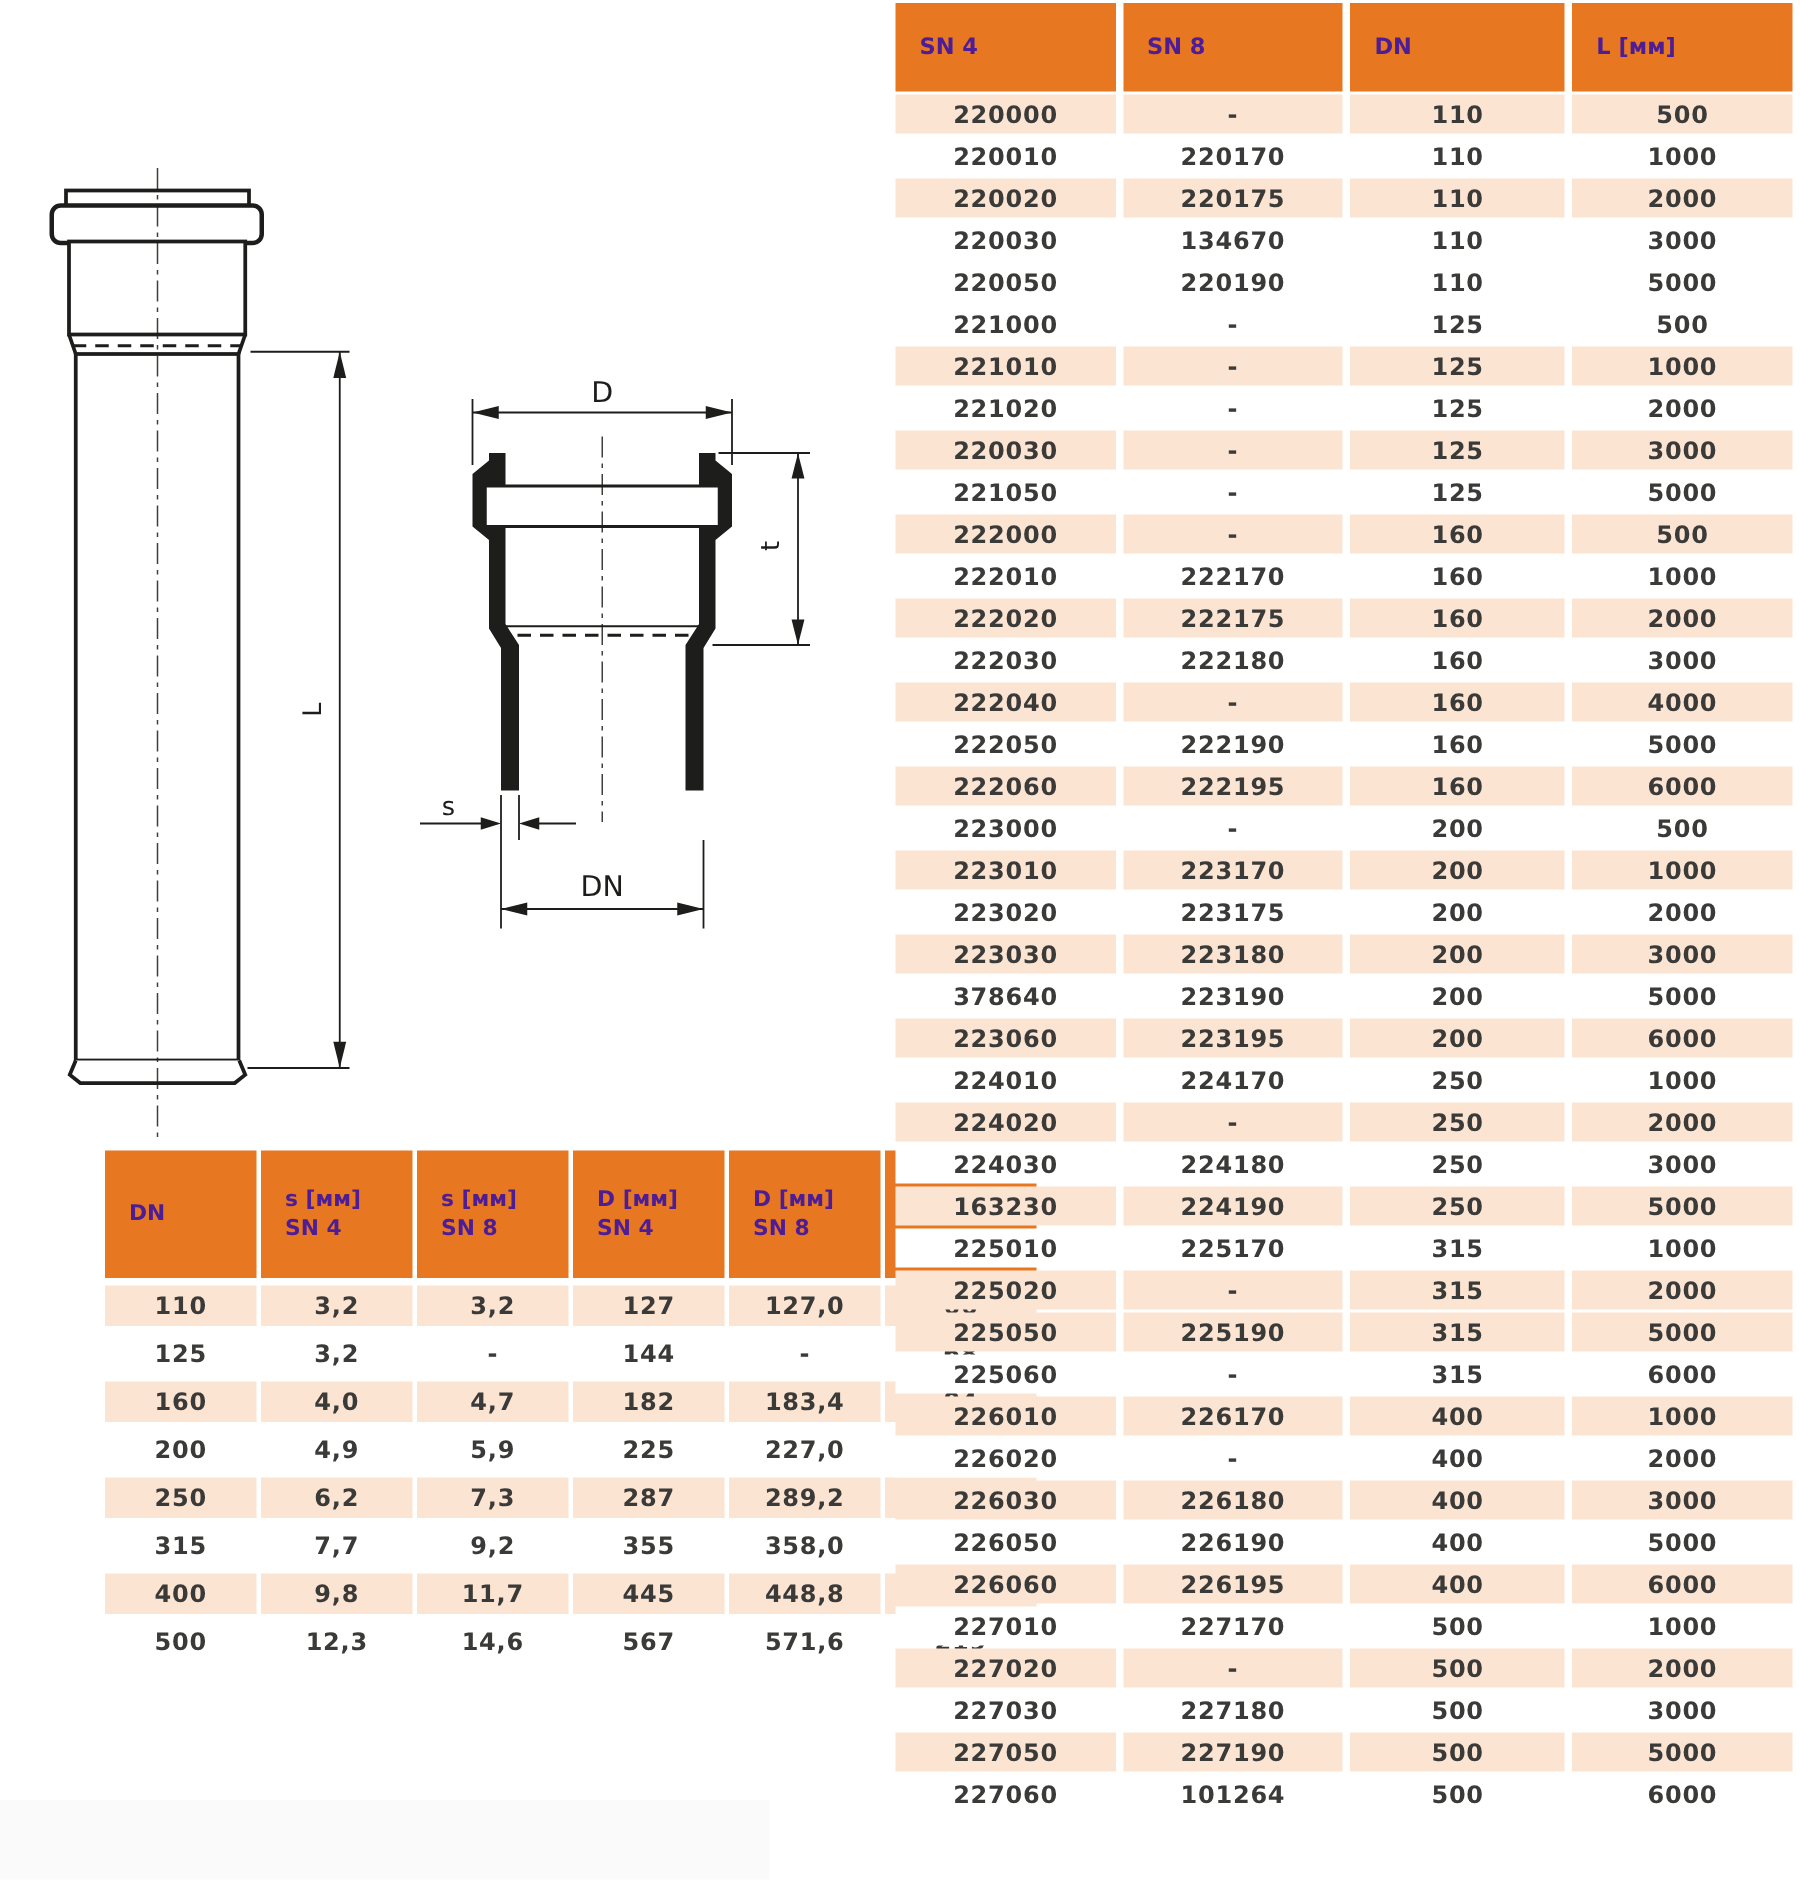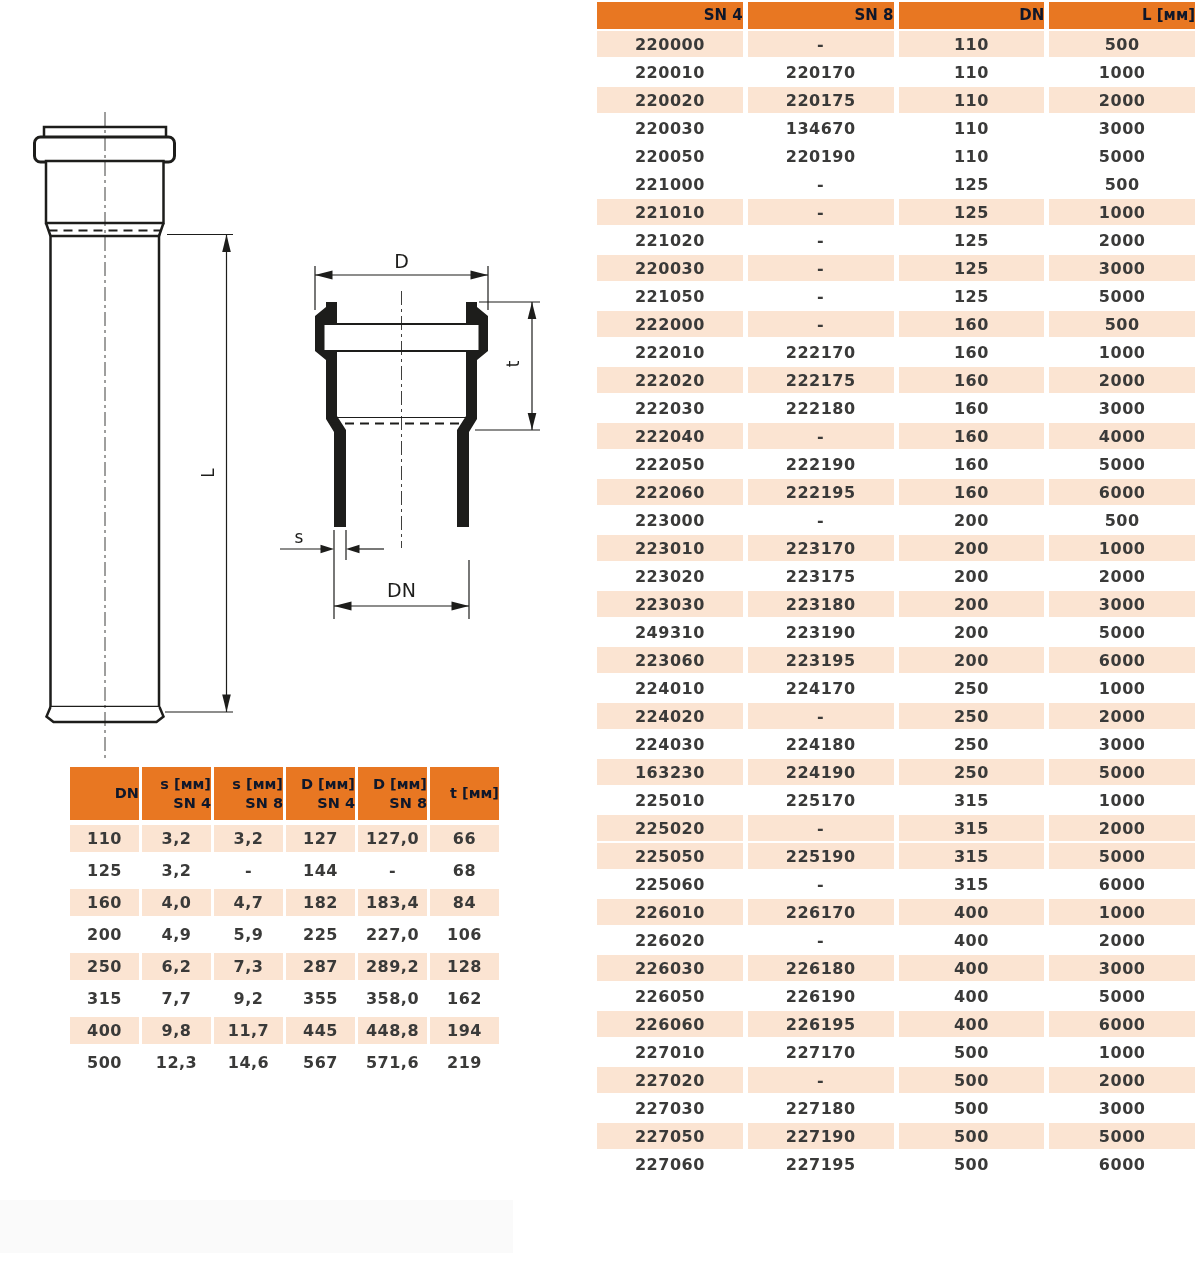--- a/index.html
+++ b/index.html
@@ -9,22 +9,22 @@
     --line:#1D1D1B;
   }
   html,body{margin:0;padding:0;}
   body{
     width:1200px;height:1261px;position:relative;background:#fff;
     font-family:"DejaVu Sans","Liberation Sans",sans-serif;
     overflow:hidden;
   }
   table{position:absolute;border-collapse:separate;table-layout:fixed;}
   th{
-    background:var(--orange);color:#0f172a;font-weight:700;text-align:right;
-    vertical-align:middle;white-space:pre-line;line-height:1.3;padding:0;
+    background:var(--orange);color:#4c1d95;font-weight:700;text-align:left;
+    vertical-align:middle;white-space:pre-line;line-height:1.3;padding:16px;
   }
   td{
     text-align:center;vertical-align:middle;background:#fff;color:var(--ink);
     font-weight:700;letter-spacing:0.5px;padding:0;
   }
   tr.alt td{background:var(--peach);}
   
   table.catalog{left:592px;top:0;border-spacing:5px 2px;font-size:16px;}
   table.catalog th{width:146px;height:27px;font-size:15px;}
   table.catalog td{height:26px;}
@@ -342,21 +342,21 @@
         <td>200</td>
         <td>2000</td>
       </tr>
       <tr class="alt">
         <td>223030</td>
         <td>223180</td>
         <td>200</td>
         <td>3000</td>
       </tr>
       <tr>
-        <td>249310</td>
+        <td>378640</td>
         <td>223190</td>
         <td>200</td>
         <td>5000</td>
       </tr>
       <tr class="alt">
         <td>223060</td>
         <td>223195</td>
         <td>200</td>
         <td>6000</td>
       </tr>
@@ -457,20 +457,20 @@
         <td>3000</td>
       </tr>
       <tr class="alt">
         <td>227050</td>
         <td>227190</td>
         <td>500</td>
         <td>5000</td>
       </tr>
       <tr>
         <td>227060</td>
-        <td>227195</td>
+        <td>101264</td>
         <td>500</td>
         <td>6000</td>
       </tr>
     </tbody>
   </table>
 
 <div class="graybar"></div>
 
 </body></html>

